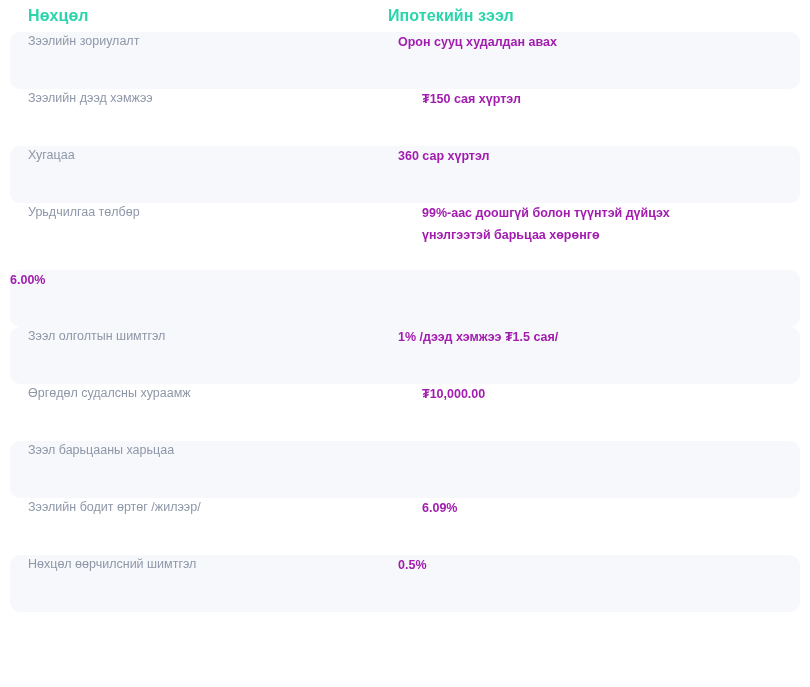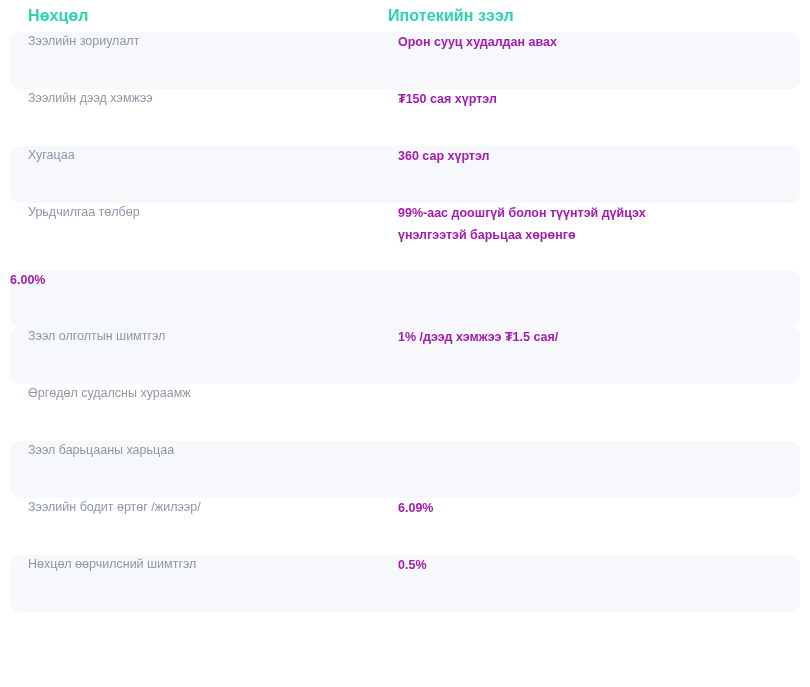--- a/index.html
+++ b/index.html
@@ -55,20 +55,21 @@
     margin: 0 10px;
     padding: 0;
     box-sizing: border-box;
     border-radius: 10px;
   }
   .table-row.shaded {
     background: #f7f8fb;
   }
   .table-row.plain {
     background: #ffffff;
+    gap: 24px;
   }
   .cell-term {
     width: 388px;
     box-sizing: border-box;
     padding-left: 18px;
     padding-right: 12px;
     font-size: 12.5px;
     font-weight: normal;
     color: #8e97a8;
     line-height: 1.45;
@@ -127,20 +128,21 @@
     </div>
 
 
     <div class="table-row shaded">
       <div class="cell-term">Зээл олголтын шимтгэл</div>
       <div class="cell-value">1% /дээд хэмжээ ₮1.5 сая/</div>
     </div>
 
     <div class="table-row plain">
       <div class="cell-term">Өргөдөл судалсны хураамж</div>
+      <div class="cell-value">₮10,000.00</div>
     </div>
 
     <div class="table-row shaded">
       <div class="cell-term">Зээл барьцааны харьцаа</div>
     </div>
 
     <div class="table-row plain">
       <div class="cell-term">Зээлийн бодит өртөг /жилээр/</div>
       <div class="cell-value">6.09%</div>
     </div>

